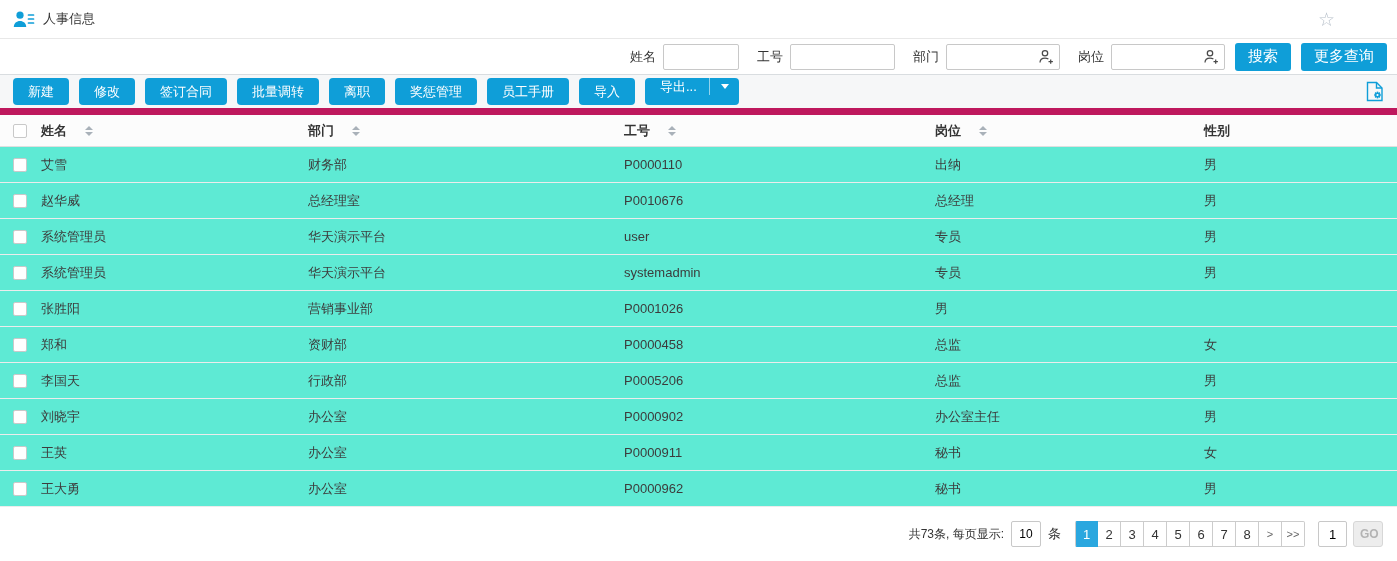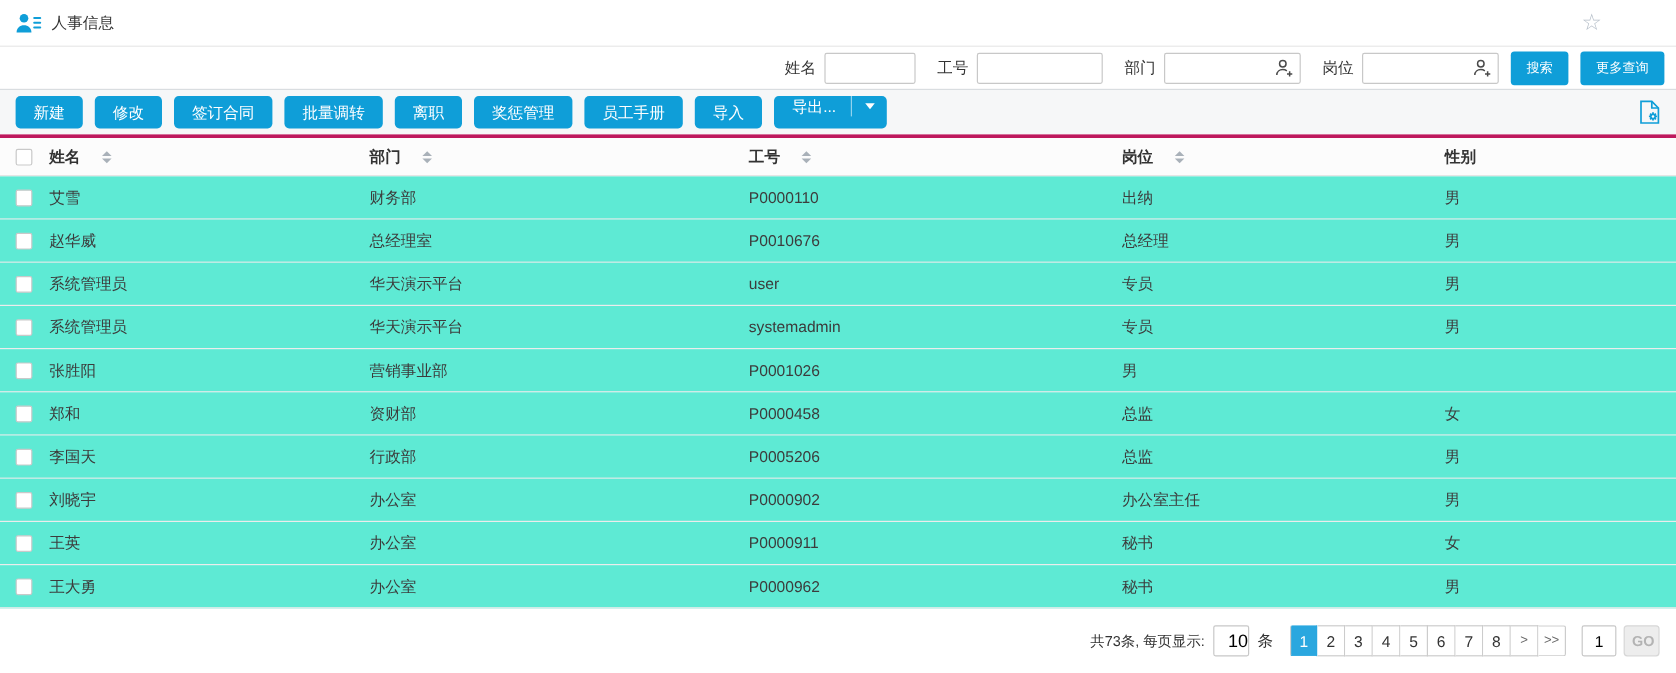--- a/index.html
+++ b/index.html
@@ -19,24 +19,24 @@
     padding-right:10px;border-bottom:1px solid #d9dde0;}
   .sfield{display:flex;align-items:center;margin-left:18px;}
   .slabel{margin-right:7px;color:#333;}
   .sinput{display:flex;align-items:center;height:26px;border:1px solid #c8c8c8;border-radius:2px;background:#fff;}
   .sinput input{border:none;outline:none;height:22px;padding:0 6px;font-size:13px;font-family:inherit;background:transparent;}
   .sinput.narrow input{width:74px;}
   .sinput.wide input{width:103px;}
   .sinput.withpick input{width:86px;}
   .pick{display:flex;align-items:center;justify-content:center;width:26px;height:24px;cursor:pointer;}
   .sbtn{height:28px;border:none;border-radius:3px;background:var(--primary);color:#fff;
-    font-size:11px;font-family:Liberation Sans, sans-serif;padding:0 13px;margin-left:10px;cursor:pointer;}
+    font-size:15px;font-family:Liberation Sans, sans-serif;padding:0 13px;margin-left:10px;cursor:pointer;}
   
   .toolbar{height:40px;display:flex;align-items:center;gap:10px;padding:0 13px;
-    background:#f6f7f8;border-bottom:3px solid #be185d;}
+    background:#f6f7f8;border-bottom:7px solid #be185d;}
   .tbtn{height:27px;border:none;border-radius:4px;background:var(--primary);color:#fff;
     font-size:13px;font-family:inherit;padding:0 15px;cursor:pointer;white-space:nowrap;}
   .tbtn.export{display:flex;align-items:flex-start;padding-right:10px;}
   .tbtn.export .lbl{padding-right:12px;}
   .tbtn.export .caret-wrap{display:flex;align-items:center;border-left:1px solid rgba(255,255,255,.55);
     padding-left:11px;height:17px;}
   .caret{width:0;height:0;border-left:4.5px solid transparent;border-right:4.5px solid transparent;border-top:5px solid #fff;}
   .gear-doc{margin-left:auto;cursor:pointer;display:flex;align-items:center;}
   
   .thead{height:32px;display:flex;align-items:center;background:#fcfcfc;border-bottom:1px solid #dfdfdf;}
@@ -50,22 +50,22 @@
   .col-4{flex:1;}
   .cb{width:14px;height:14px;border:1px solid #c9c9c9;border-radius:2px;background:#fff;display:inline-block;cursor:pointer;}
   .sort{display:inline-flex;flex-direction:column;gap:2px;margin-left:18px;vertical-align:1px;cursor:pointer;}
   .sort i{display:block;width:0;height:0;border-left:4px solid transparent;border-right:4px solid transparent;}
   .sort .up{border-bottom:4px solid #a9b1b9;}
   .sort .dn{border-top:4px solid #a9b1b9;}
   .hcell{display:flex;align-items:center;}
   
   .footer{height:54px;display:flex;align-items:center;justify-content:flex-end;padding-right:14px;}
   .psummary{font-size:12px;color:#333;}
-  .psize{width:30px;height:26px;border:1px solid #c8c8c8;border-radius:2px;text-align:right;
-    font-size:15px;font-family:inherit;margin:0 7px;padding:0;}
+  .psize{width:30px;height:26px;border:1px solid #c8c8c8;border-radius:2px;text-align:center;
+    font-size:12px;font-family:inherit;margin:0 7px;padding:0;}
   .punit{margin-right:14px;}
   .pgroup{display:flex;}
   .pbtn{min-width:23px;height:26px;padding:0 4px;border:1px solid #ccc;border-left:none;background:#fff;
     color:#333;font-size:13px;font-family:inherit;cursor:pointer;display:flex;align-items:center;justify-content:center;}
   .pgroup .pbtn:first-child{border-left:1px solid #ccc;border-radius:2px 0 0 2px;}
   .pgroup .pbtn:last-child{border-radius:0 2px 2px 0;}
   .pbtn.active{background:var(--active);border-color:var(--active);color:#fff;}
   .pbtn.nav{color:#666;font-size:11px;}
   .pgoto{width:29px;height:26px;border:1px solid #c8c8c8;border-radius:2px;text-align:center;
     font-size:13px;font-family:inherit;margin-left:13px;padding:0;}

